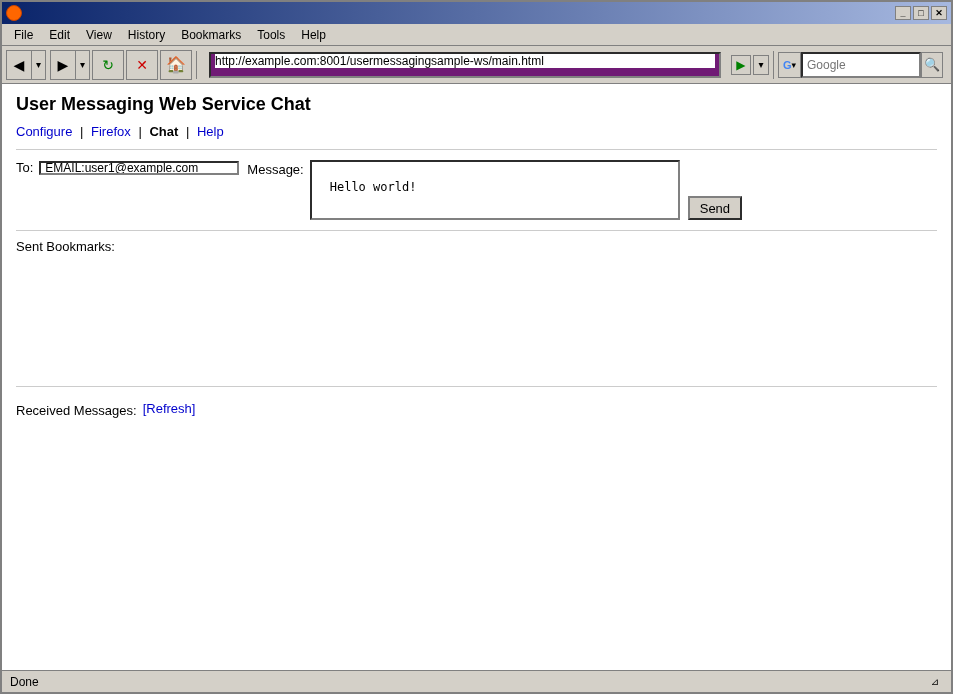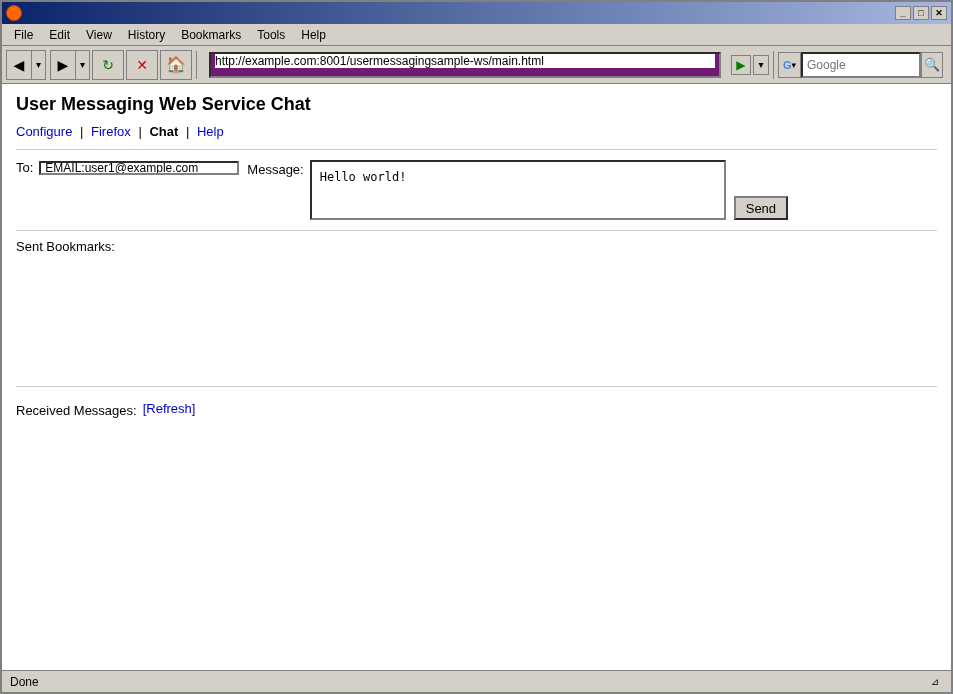--- a/index.html
+++ b/index.html
@@ -113,22 +113,22 @@
     .msg-form { display: flex; align-items: flex-start; margin: 10px 0; gap: 8px; }
     .to-section { display: flex; align-items: center; gap: 6px; }
     .to-label { font-size: 13px; color: #000; }
     .to-input {
       width: 200px; height: 14px; border: 2px inset #808080;
       padding: 0 4px; font-size: 12px; outline: none;
     }
     .msg-section { display: flex; align-items: flex-start; gap: 6px; }
     .msg-label { font-size: 13px; color: #000; margin-top: 2px; }
     .msg-textarea {
-      width: 416px; height: 60px; border: 2px inset #808080;
-      padding: 8px; font-size: 12px; font-family: monospace; outline: none;
+      width: 370px; height: 60px; border: 2px inset #808080;
+      padding: 18px; font-size: 12px; font-family: monospace; outline: none;
       resize: none;
     }
     .send-btn {
       height: 24px; padding: 0 10px; background: #d4d0c8;
       border: 2px outset #808080; cursor: pointer; font-size: 13px;
       margin-top: 36px;
     }
 
     .section-label { font-size: 13px; color: #000; margin: 8px 0 4px 0; }
 

